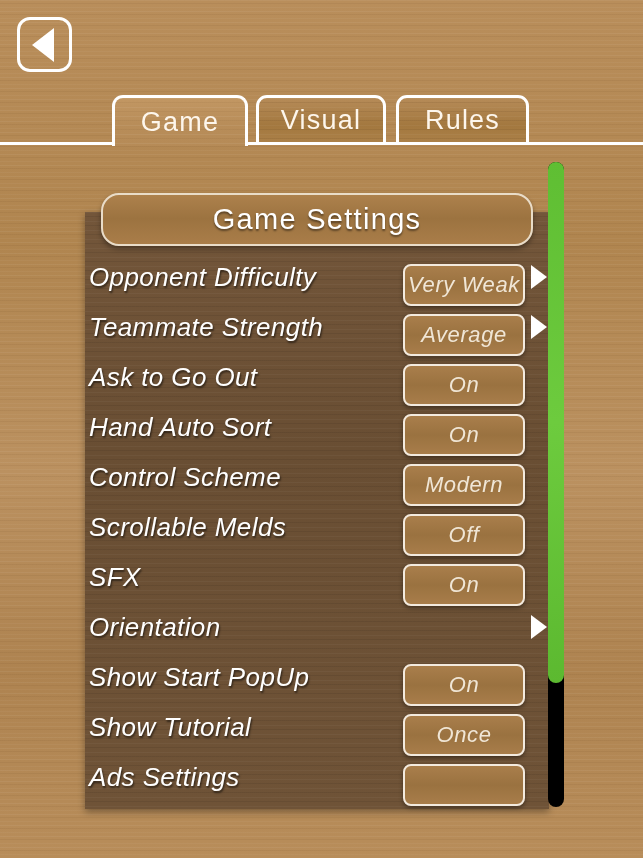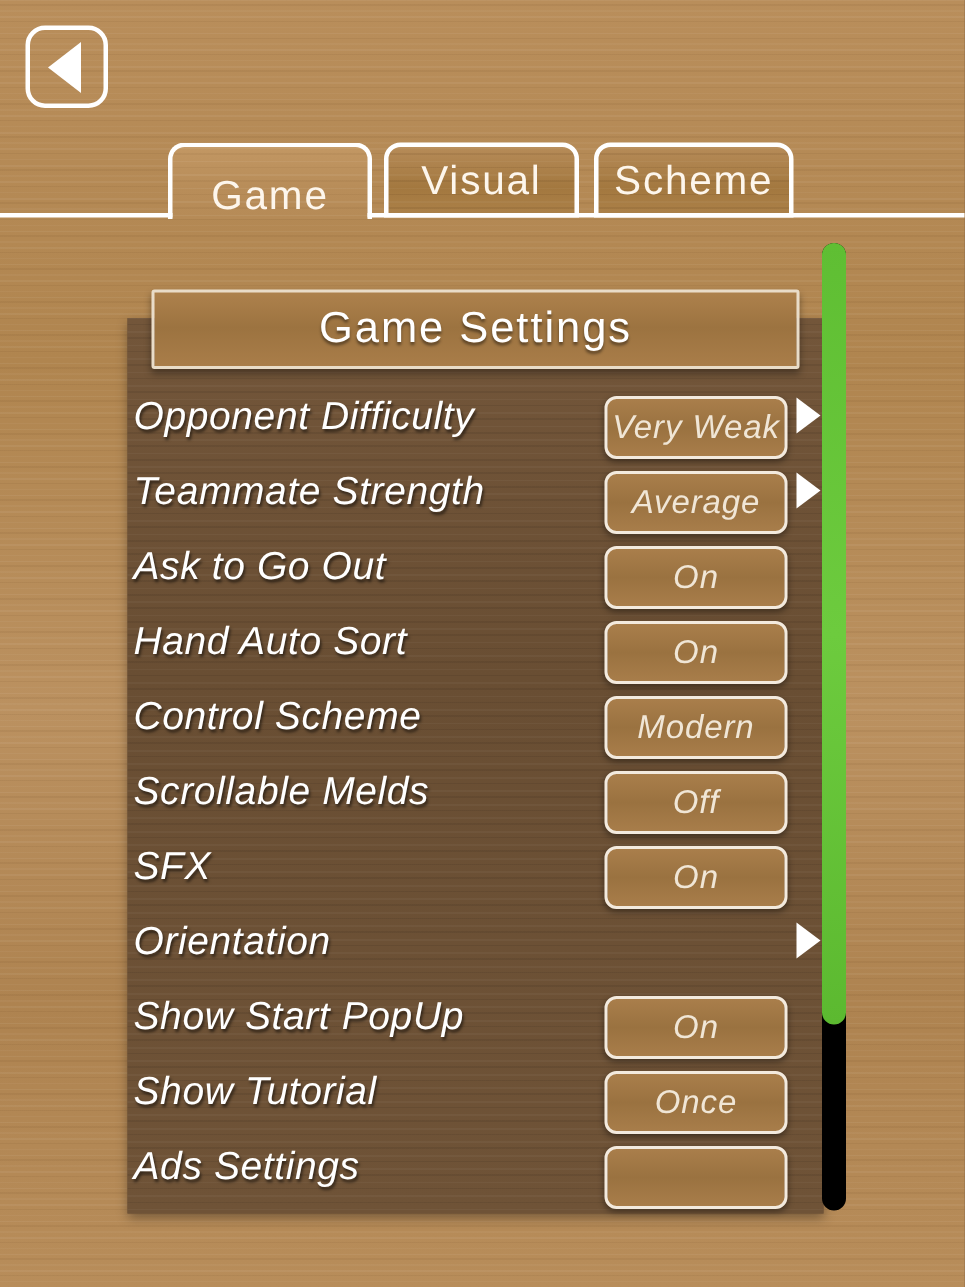--- a/index.html
+++ b/index.html
@@ -110,21 +110,20 @@
         rgba(255,255,255,0.06) 0px,
         rgba(255,255,255,0.06) 1px,
         rgba(0,0,0,0) 1px,
         rgba(0,0,0,0) 4px,
         rgba(80,48,14,0.06) 4px,
         rgba(80,48,14,0.06) 5px,
         rgba(0,0,0,0) 5px,
         rgba(0,0,0,0) 9px
       ),
       linear-gradient(to bottom, #c29763 0%, #b88d59 55%, #b68b57 100%);
-    align-items: flex-end;
   }
   .tab.inactive {
     background-image:
       repeating-linear-gradient(
         to bottom,
         rgba(255,255,255,0.04) 0px,
         rgba(255,255,255,0.04) 1px,
         rgba(0,0,0,0) 1px,
         rgba(0,0,0,0) 4px,
         rgba(70,42,12,0.10) 4px,
@@ -163,21 +162,21 @@
   }
 
   .panel-title {
     position: absolute;
     left: 101px;
     top: 193px;
     width: 432px;
     height: 53px;
     box-sizing: border-box;
     border: 2px solid #e9dcc8;
-    border-radius: 2px;
+    border-radius: 18px;
     display: flex;
     align-items: center;
     justify-content: center;
     font-size: 29px;
     color: #ffffff;
     letter-spacing: 1.3px;
     text-shadow: 0 2px 2px rgba(0,0,0,0.45);
     background-image: linear-gradient(to bottom, #ad814c 0%, #9c7340 48%, #a97d49 100%);
     box-shadow: 0 3px 5px rgba(0,0,0,0.35);
     z-index: 3;
@@ -268,21 +267,21 @@
 
 <div class="tab-underline"></div>
 <div class="tab-bar">
   <div class="tab active" id="tab-game">
     <span>Game</span>
   </div>
   <div class="tab inactive" id="tab-visual">
     <span>Visual</span>
   </div>
   <div class="tab inactive" id="tab-rules">
-    <span>Scheme</span>
+    <span>Rules</span>
   </div>
 </div>
 
 <div class="settings-panel"></div>
 
 <div class="panel-title">
   <span>Game Settings</span>
 </div>
 
 <div class="rows" id="rows-container">

